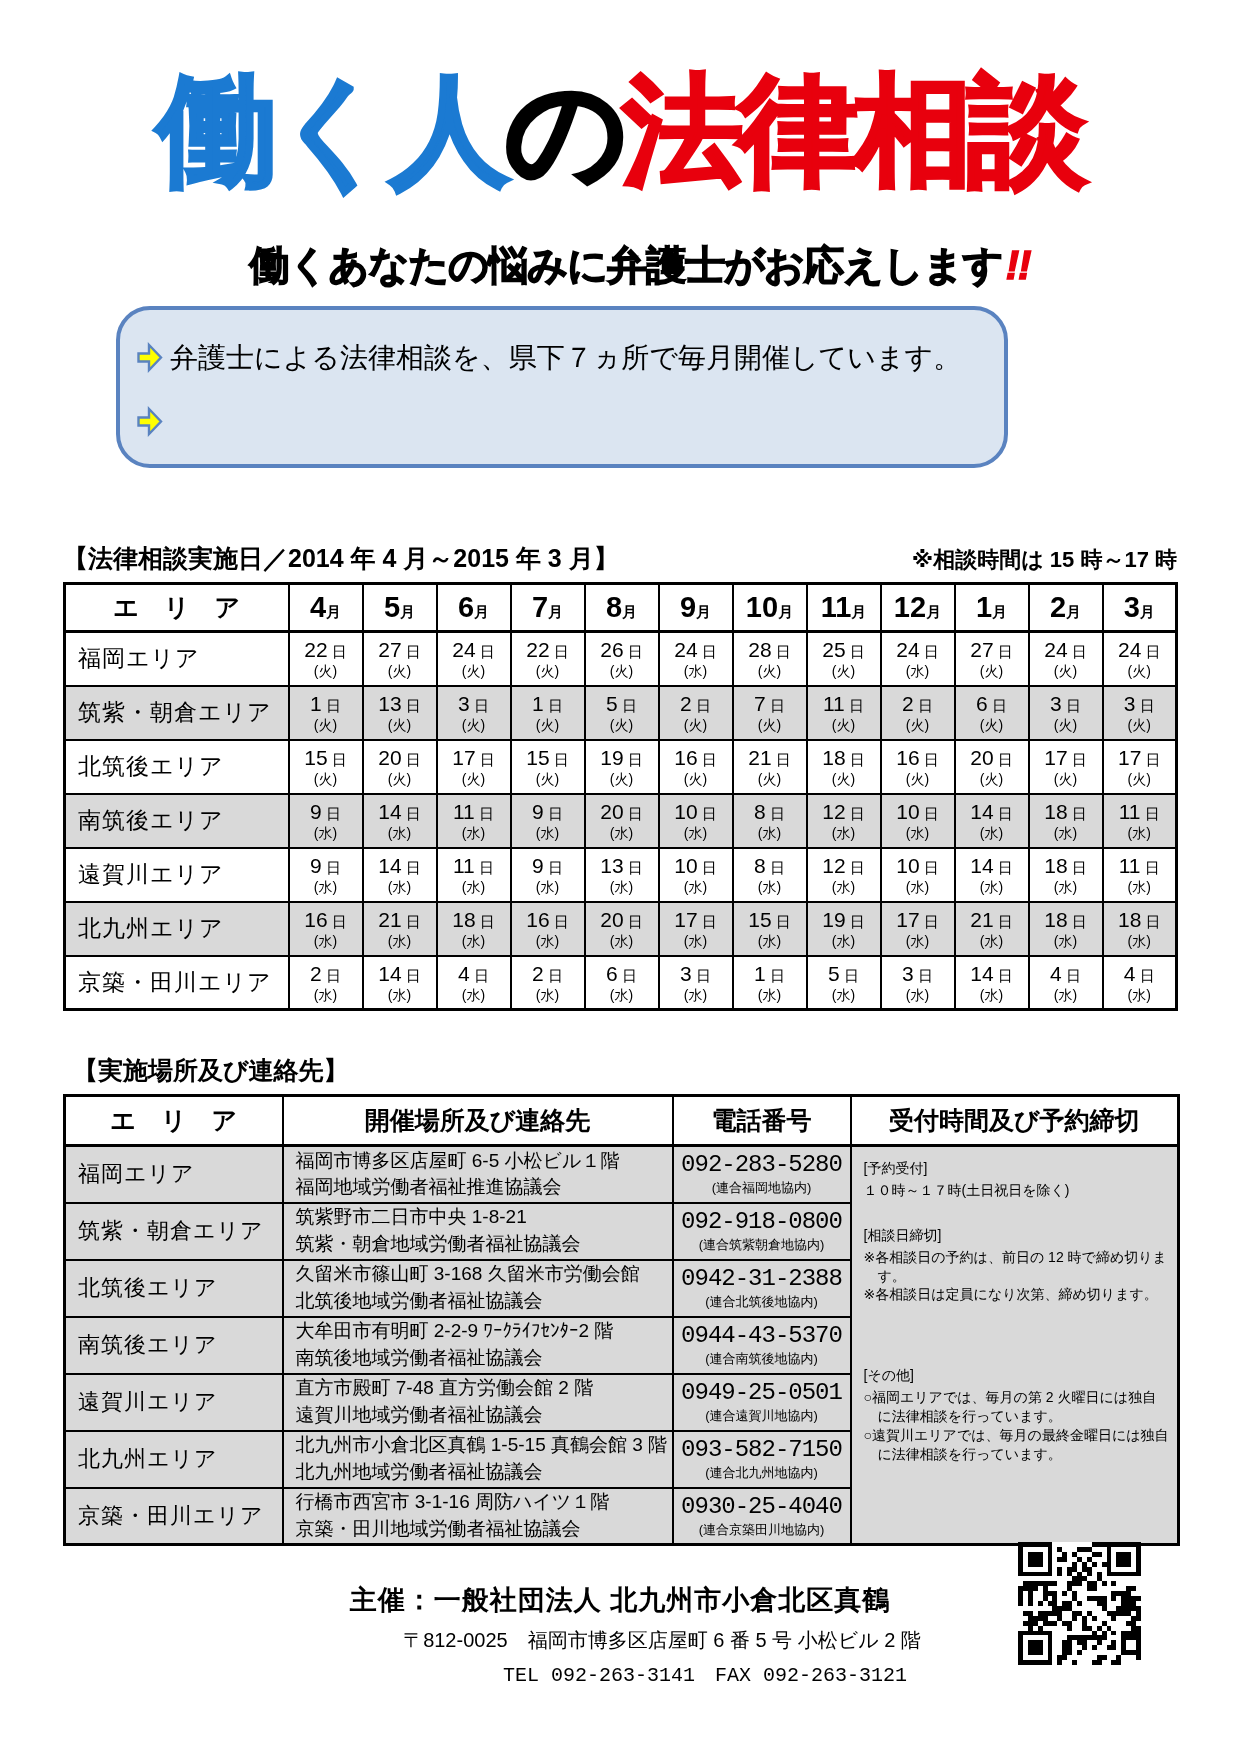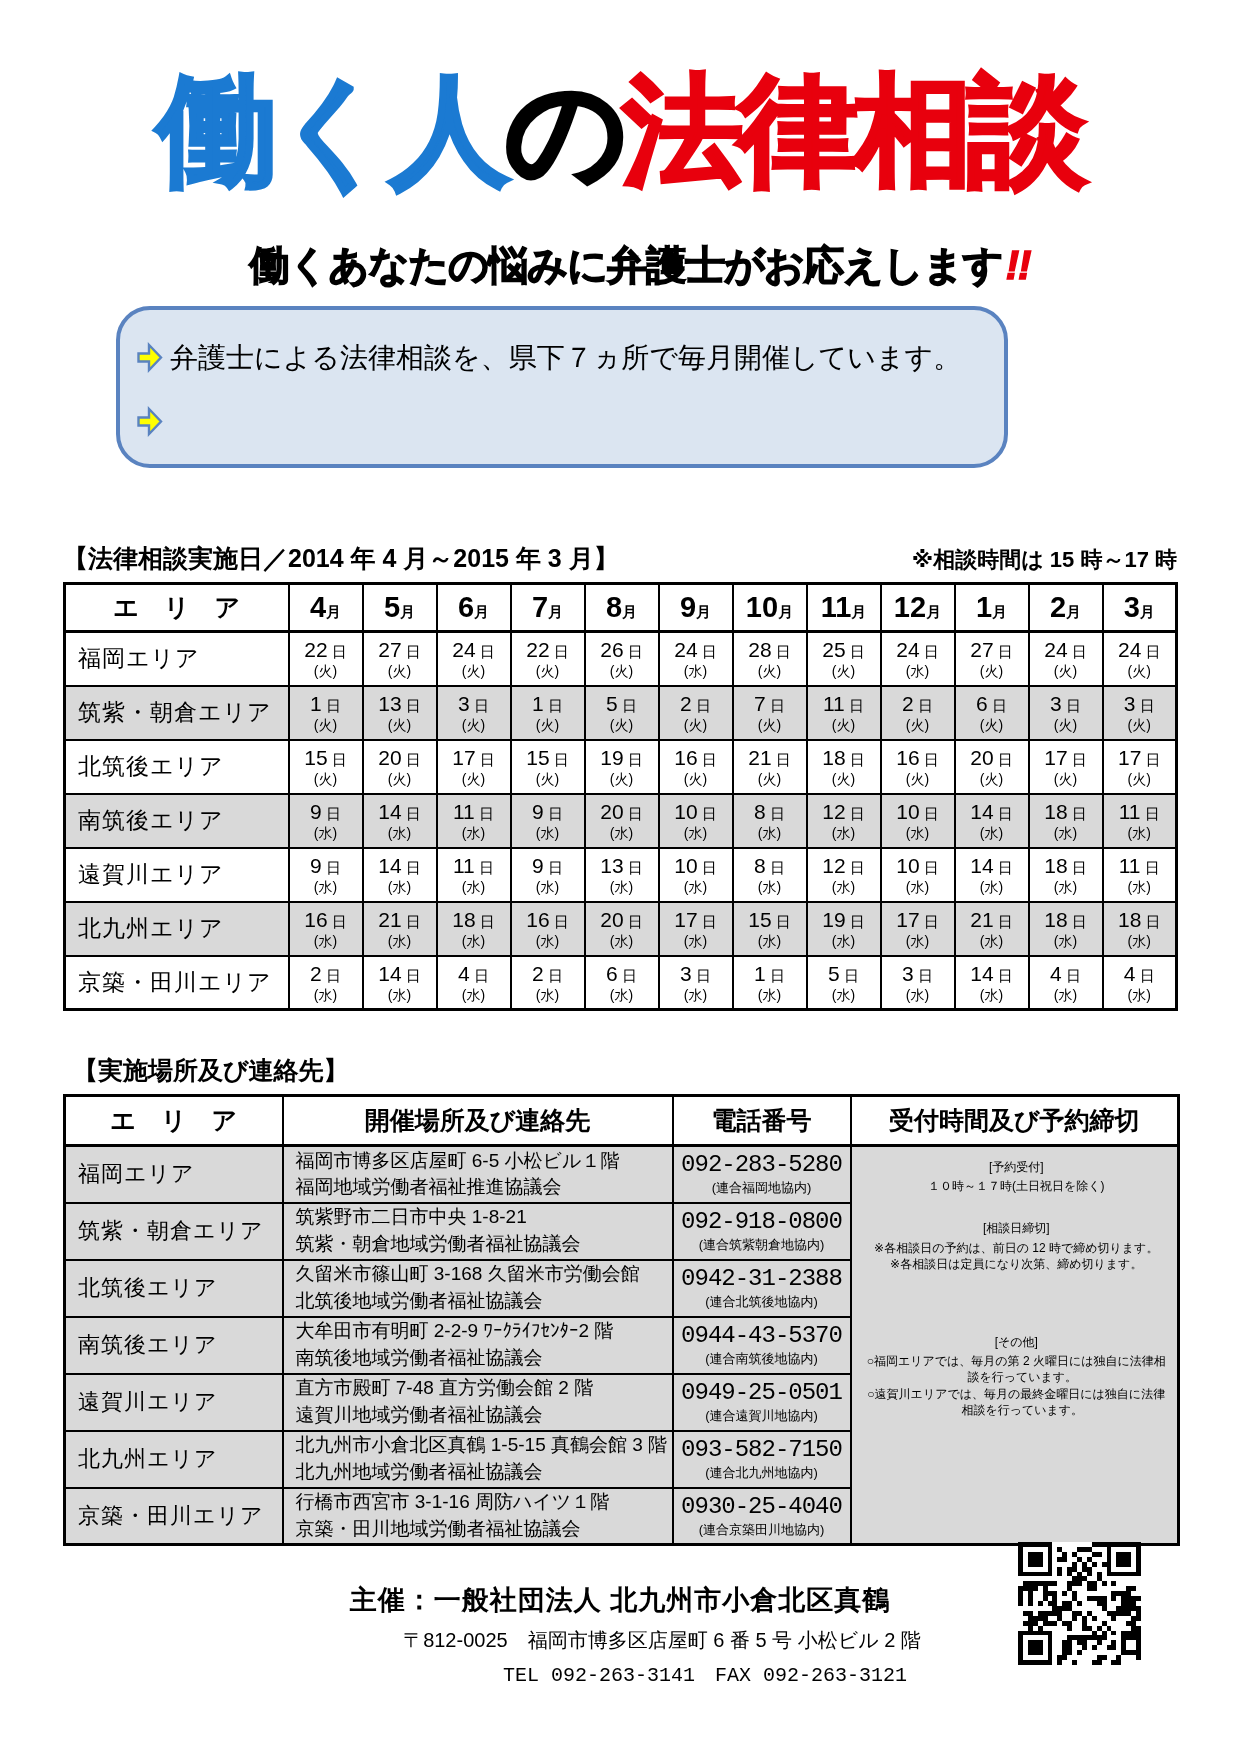--- a/index.html
+++ b/index.html
@@ -60,21 +60,21 @@
   .contacts { position: absolute; left: 63px; top: 1094px; width: 1114px; border: 3px solid #000; }
   .contacts th, .contacts td { border: 2px solid #000; }
   .contacts thead th { height: 50px; font-size: 25px; font-weight: 700; text-align: center; background: #fff; border-bottom: 3px solid #000; }
   .contacts tbody td { background: var(--shade); }
   .contacts tbody tr { height: 57px; }
   .c-area  { font-size: 22px; padding-left: 12px; letter-spacing: 1px; }
   .c-place { font-size: 19px; padding-left: 12px; line-height: 1.4; }
   .c-phone { text-align: center; }
   .c-phone .num { font-size: 24px; font-family: "Liberation Mono", "DejaVu Sans Mono", monospace; letter-spacing: -1px; }
   .c-phone .pn  { font-size: 13px; margin-top: 1px; }
-  .c-notes { vertical-align: top; padding: 12px 8px 8px 12px; font-size: 12px; line-height: 1.35; text-align: center; }
+  .c-notes { vertical-align: top; padding: 12px 8px 8px 12px; font-size: 14px; line-height: 1.35; }
   .note-label { margin-bottom: 3px; }
   .hang { padding-left: 1em; text-indent: -1em; }
   .gap1 { margin-top: 26px; }
   .gap2 { margin-top: 62px; }
   
   .footer { position: absolute; top: 1582px; left: 0; width: 100%; text-align: center; }
   .f-org  { font-size: 27px; font-weight: 700; letter-spacing: 1px; }
   .f-addr { font-size: 20px; margin-top: 9px; transform: translateX(42px); }
   .f-tel  { font-size: 20px; margin-top: 7px; transform: translateX(85px); font-family: "Liberation Mono", "DejaVu Sans Mono", monospace; }
   .qr { position: absolute; left: 1018px; top: 1542px; width: 123px; height: 123px; }

